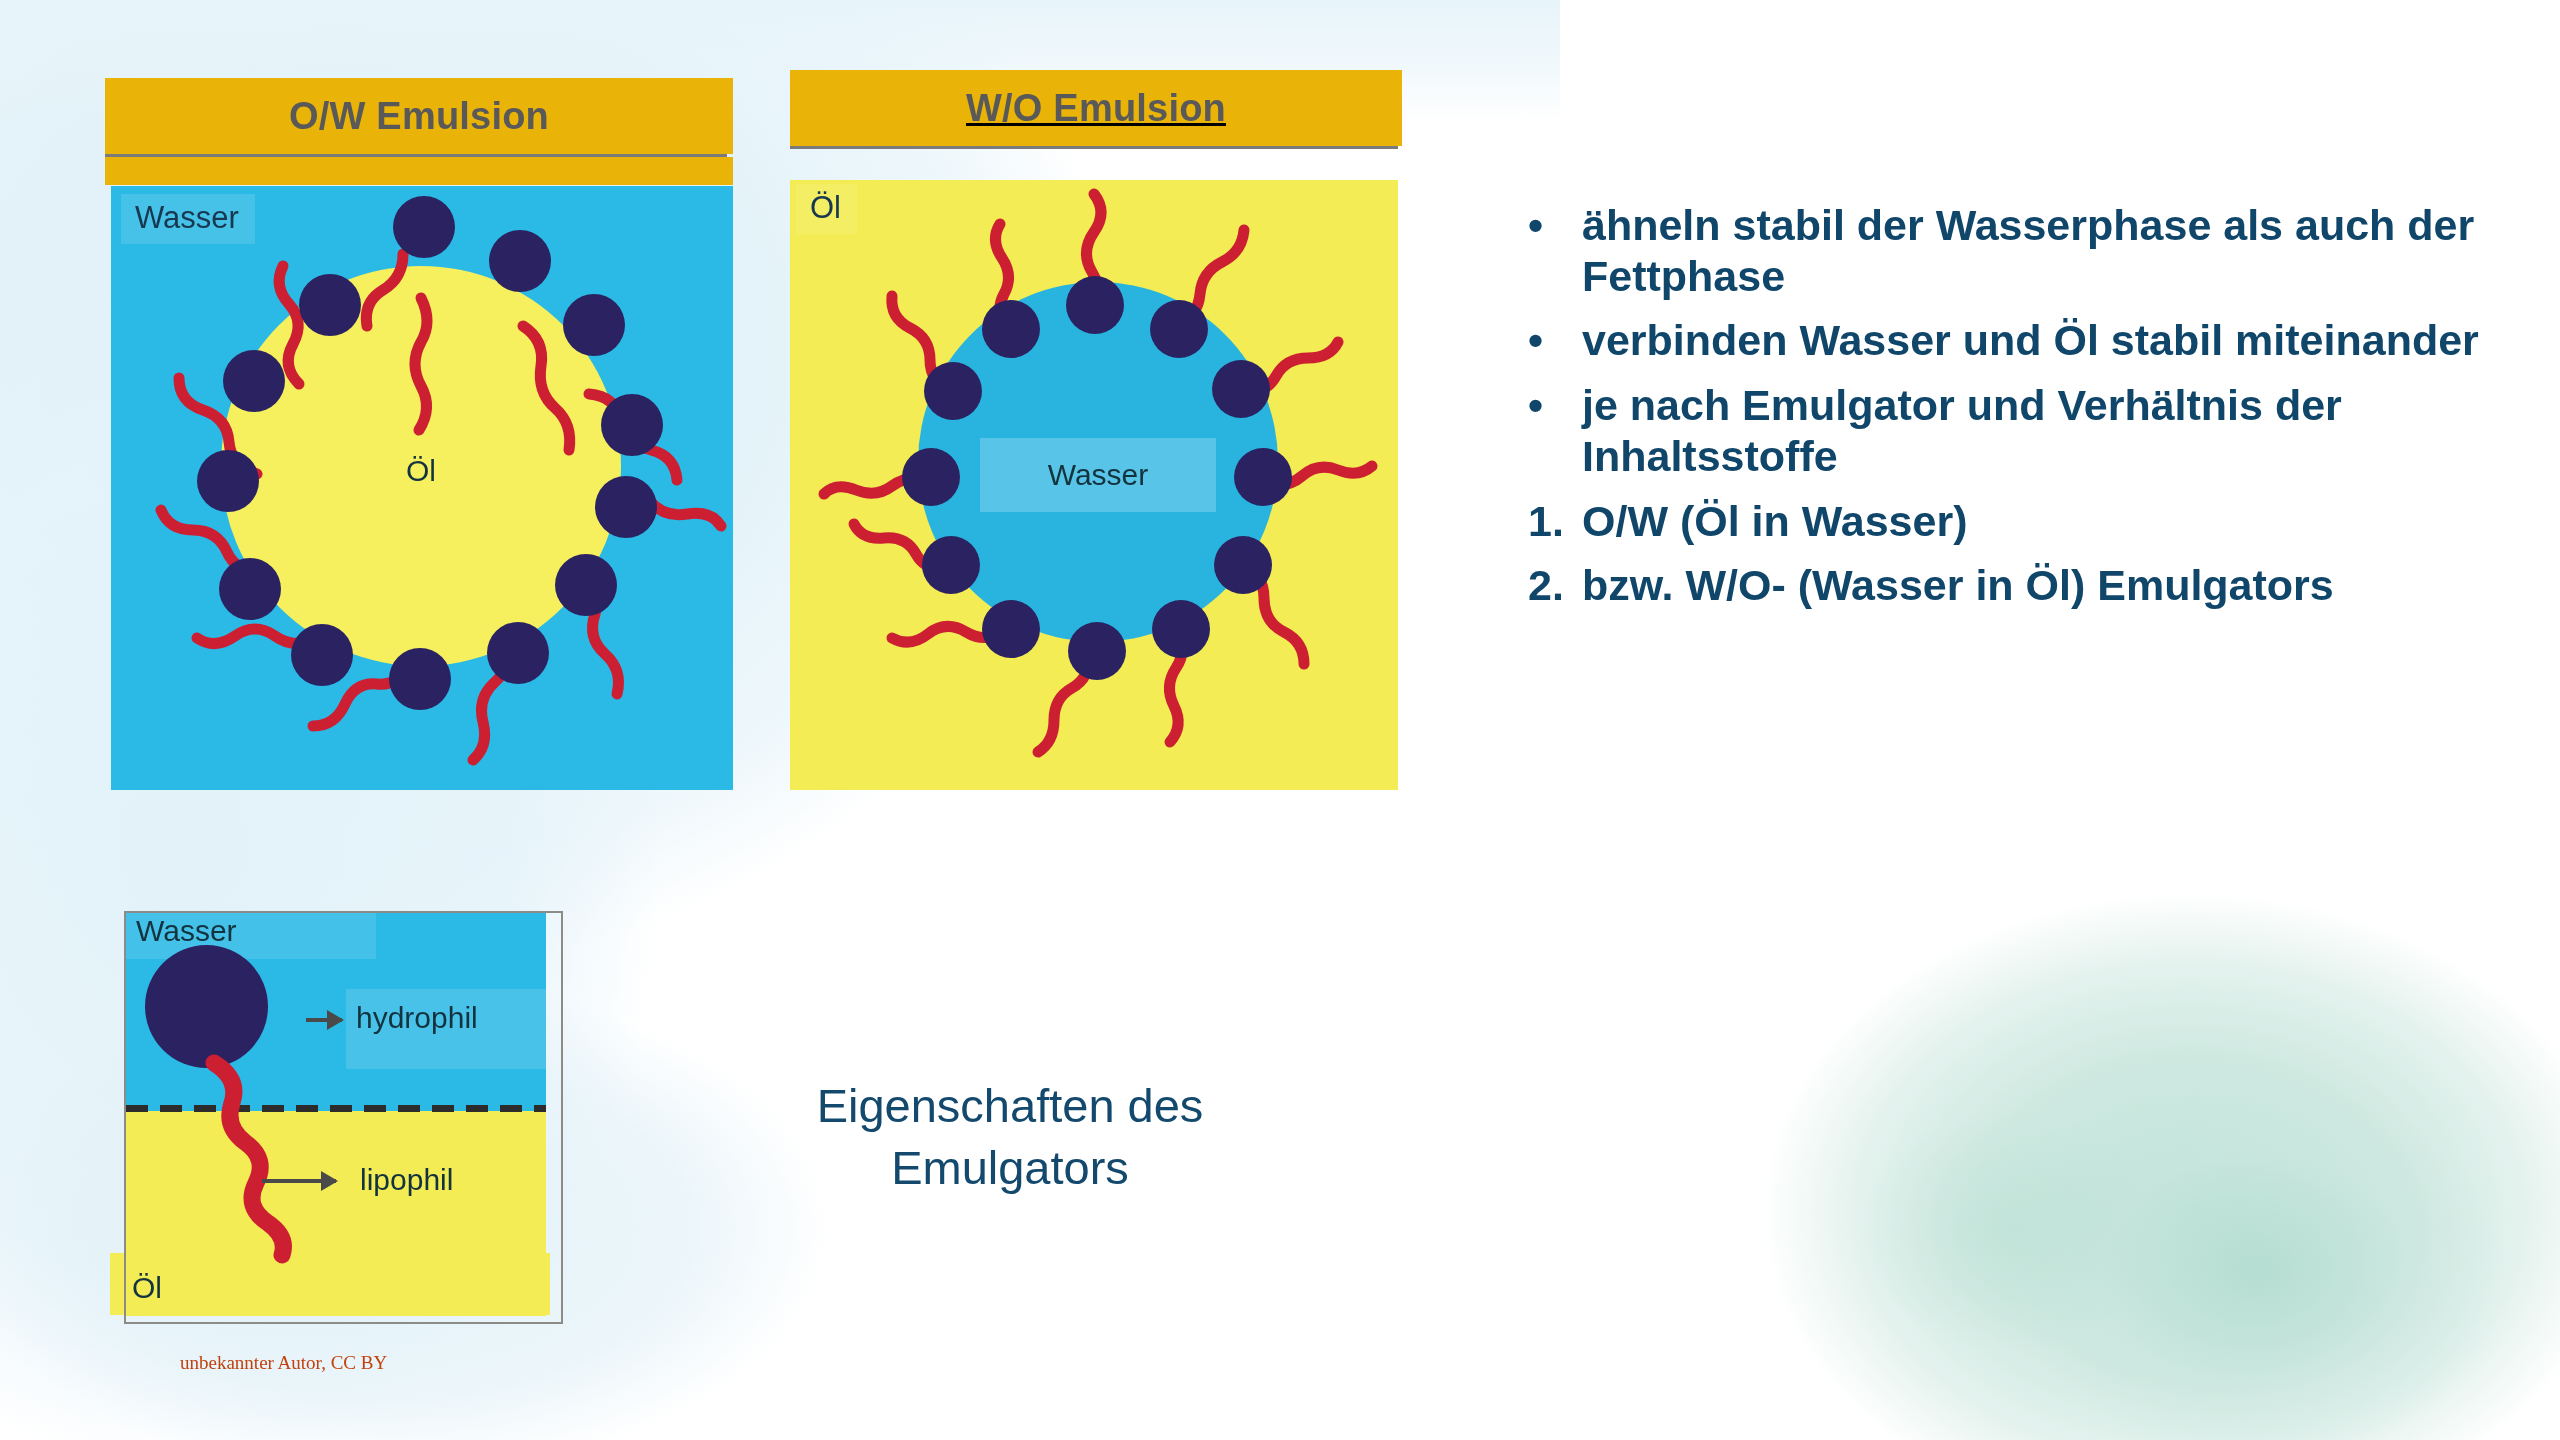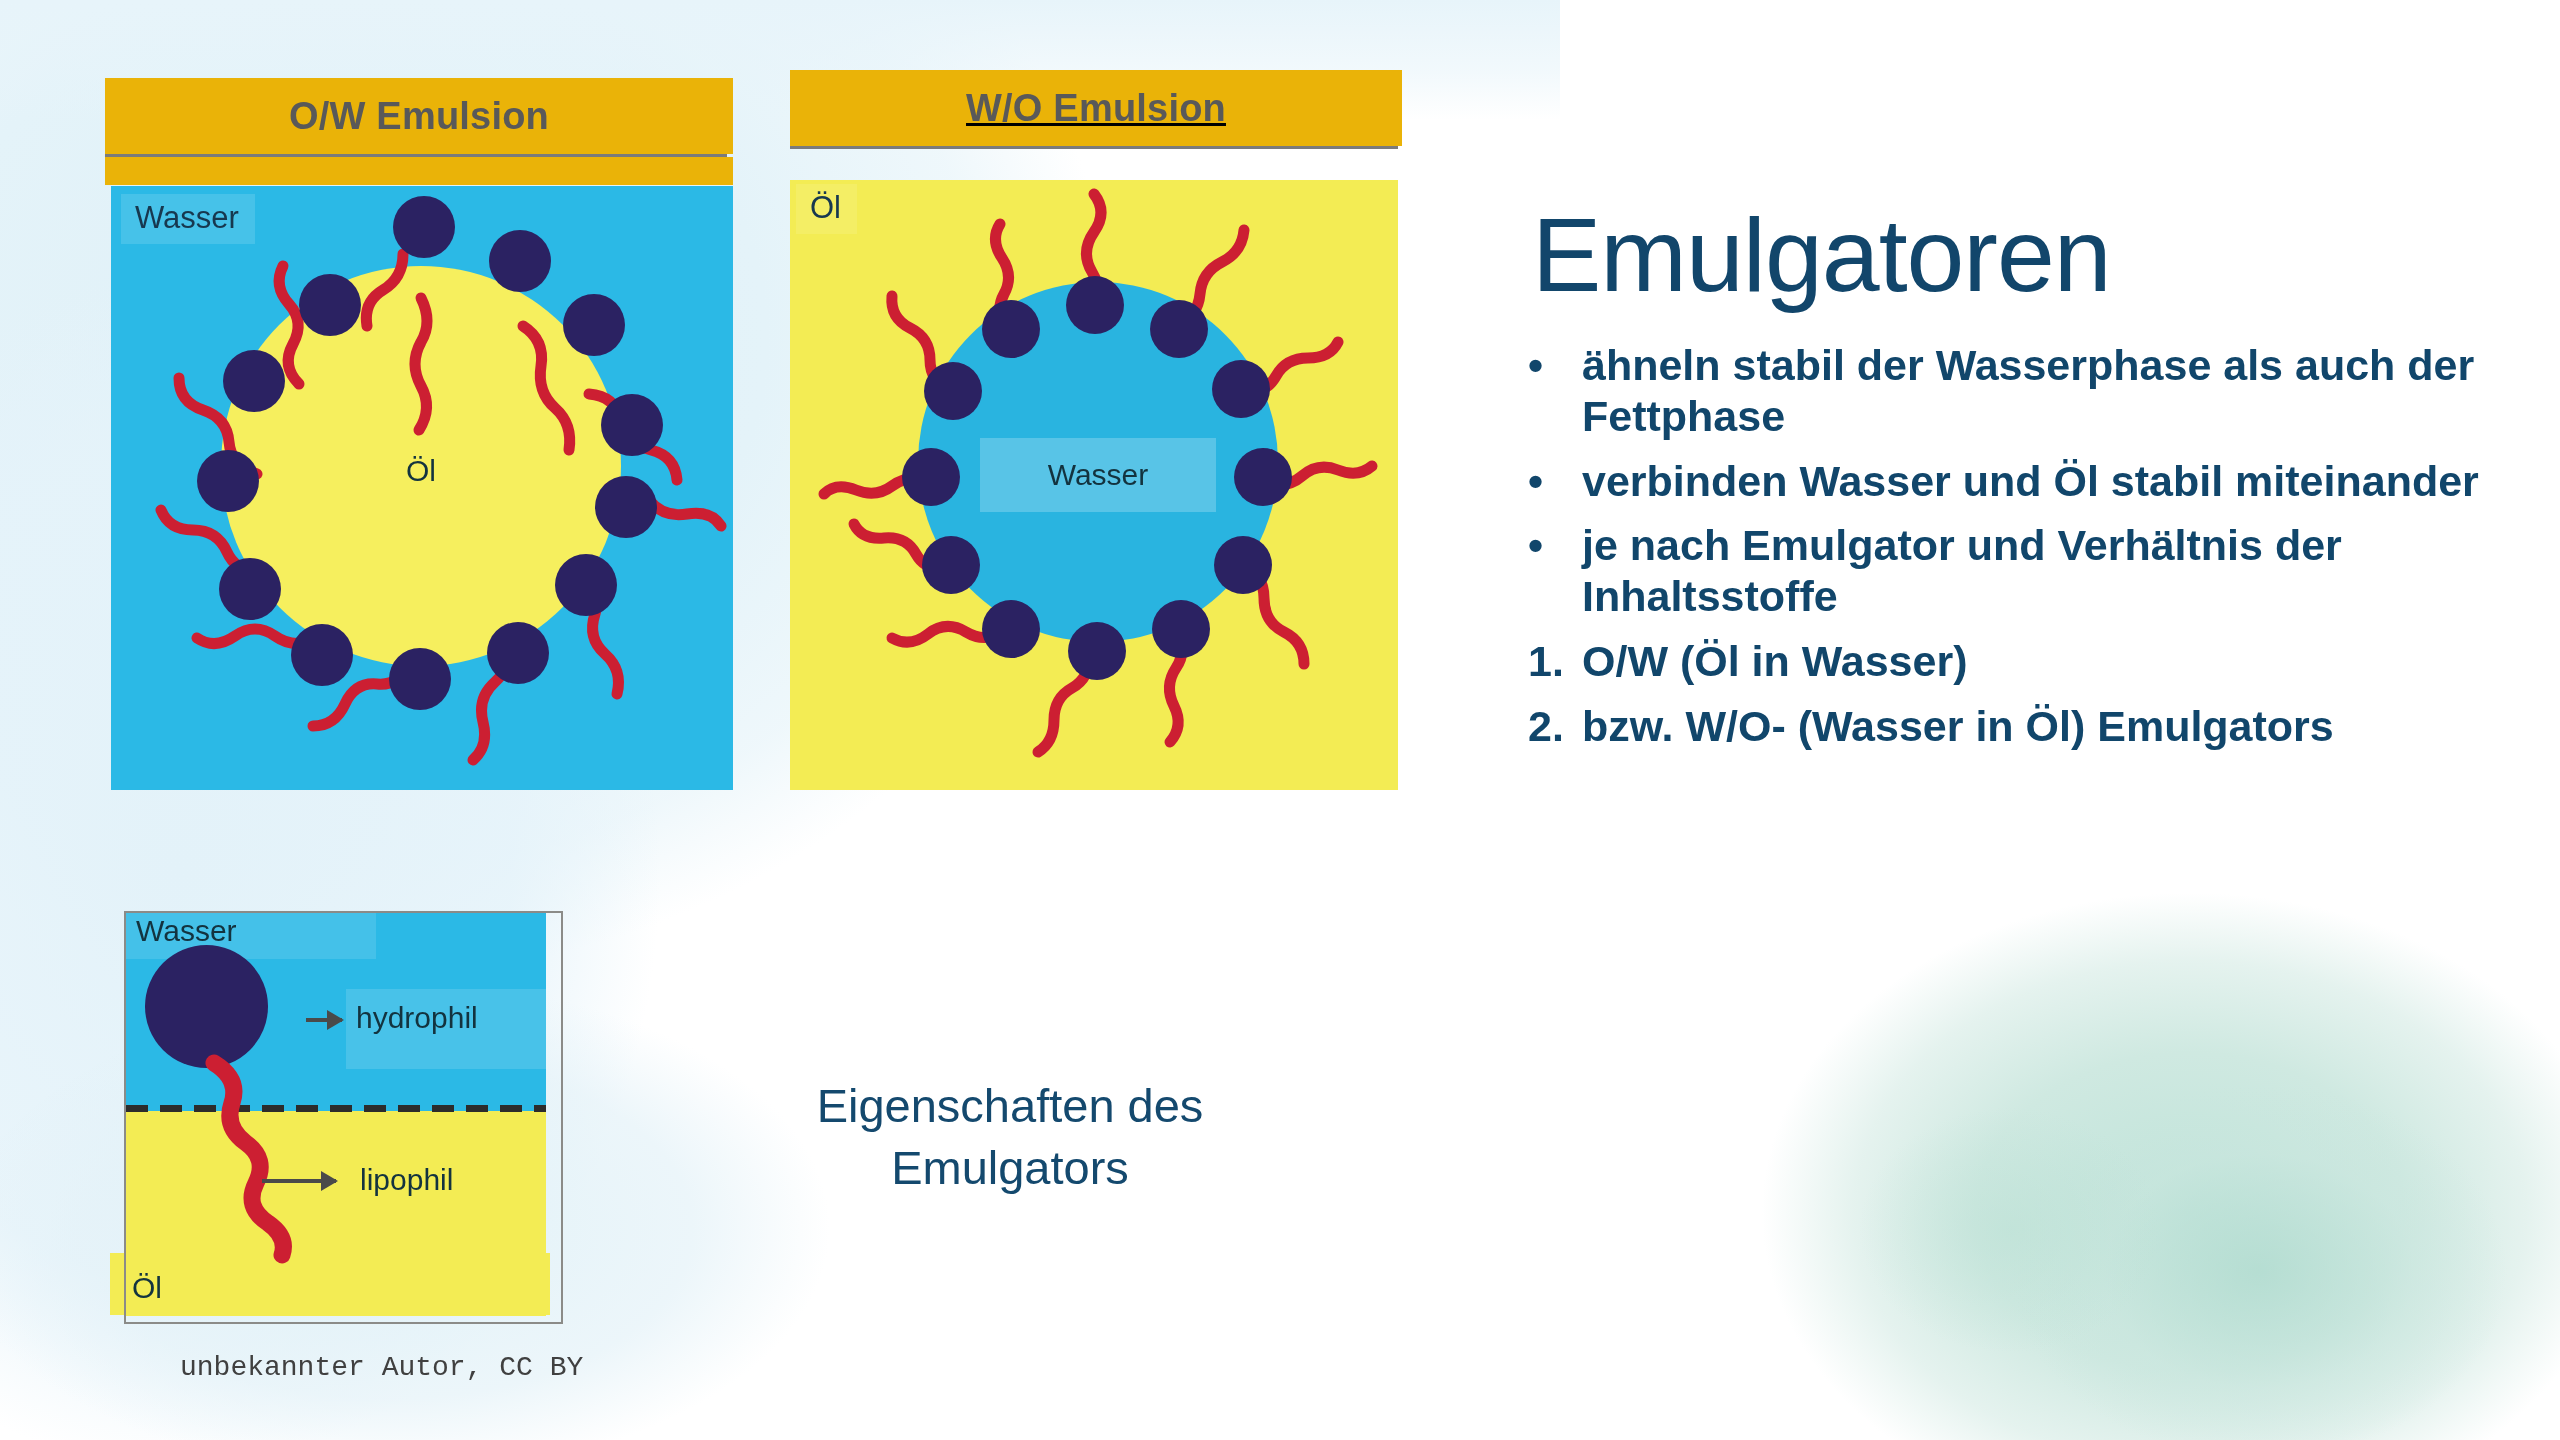--- a/index.html
+++ b/index.html
@@ -83,22 +83,22 @@
   .fig2-water{position:absolute;left:16px;top:8px;width:420px;height:198px;background:#2bb9e6;}
   .fig2-oil{position:absolute;left:16px;top:206px;width:420px;height:205px;background:#f3ec54;}
   .fig2-oil-extra{position:absolute;left:0px;top:348px;width:440px;height:62px;background:#f3ec54;}
   .fig2-dash{position:absolute;left:16px;top:200px;width:420px;height:7px;
     background:repeating-linear-gradient(90deg,#2c2c2c 0 22px, rgba(0,0,0,0) 22px 34px);}
   .fig2-bead{position:absolute;left:35px;top:40px;width:123px;height:123px;border-radius:50%;background:#2b2262;}
   .fig2-label{position:absolute;font-size:30px;color:#13333f;font-family:"Liberation Sans","DejaVu Sans",sans-serif;}
   .fig2-arrow{position:absolute;height:4px;background:#4a4a4a;}
   .fig2-arrow:after{content:"";position:absolute;right:-2px;top:-8px;border-left:17px solid #4a4a4a;border-top:10px solid transparent;border-bottom:10px solid transparent;}
   .fig2-tagbox{position:absolute;background:rgba(255,255,255,.10);}
-  #fig2-credit{position:absolute;left:180px;top:1352px;font-size:28px;color:#404040;
-    font-family:Liberation Mono, monospace;}
+  #fig2-credit{position:absolute;left:180px;top:1352px;font-size:19px;color:#c2410c;
+    font-family:Liberation Serif, serif;}
 
   
   #caption{
     position:absolute;left:660px;top:1075px;width:700px;
     text-align:center;font-size:47px;line-height:1.32;color:#14496e;
     font-family:"Liberation Sans","DejaVu Sans",sans-serif;font-weight:400;
   }
 
   
   #right-col{position:absolute;left:1520px;top:200px;width:1000px;}
@@ -254,21 +254,20 @@
   </div>
 
   <div id="fig2-credit">unbekannter Autor, CC BY</div>
 
   <div id="caption">
     <div>Eigenschaften des</div>
     <div>Emulgators</div>
   </div>
 
   <div id="right-col">
-    <h1 id="right-title">Emulgatoren</h1>
 
     <ul class="blist">
       <li class="bitem">
         <span class="bmark dot">•</span>
         <span class="btext">ähneln stabil der Wasserphase als auch der Fettphase</span>
       </li>
       <li class="bitem">
         <span class="bmark dot">•</span>
         <span class="btext"> verbinden Wasser und Öl stabil miteinander</span>
       </li>

